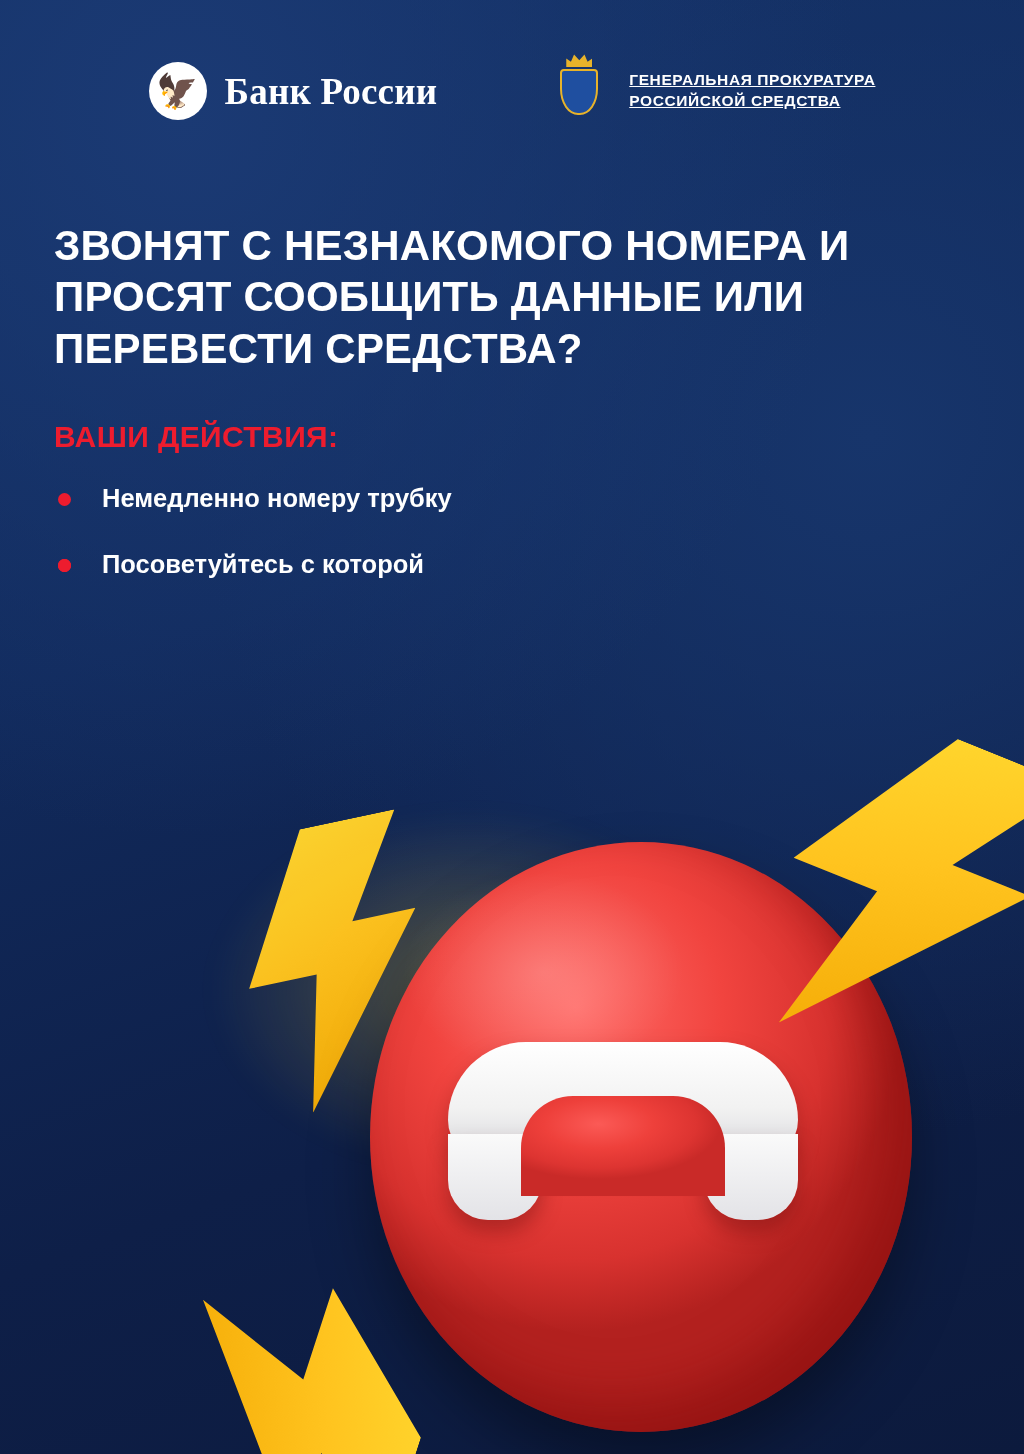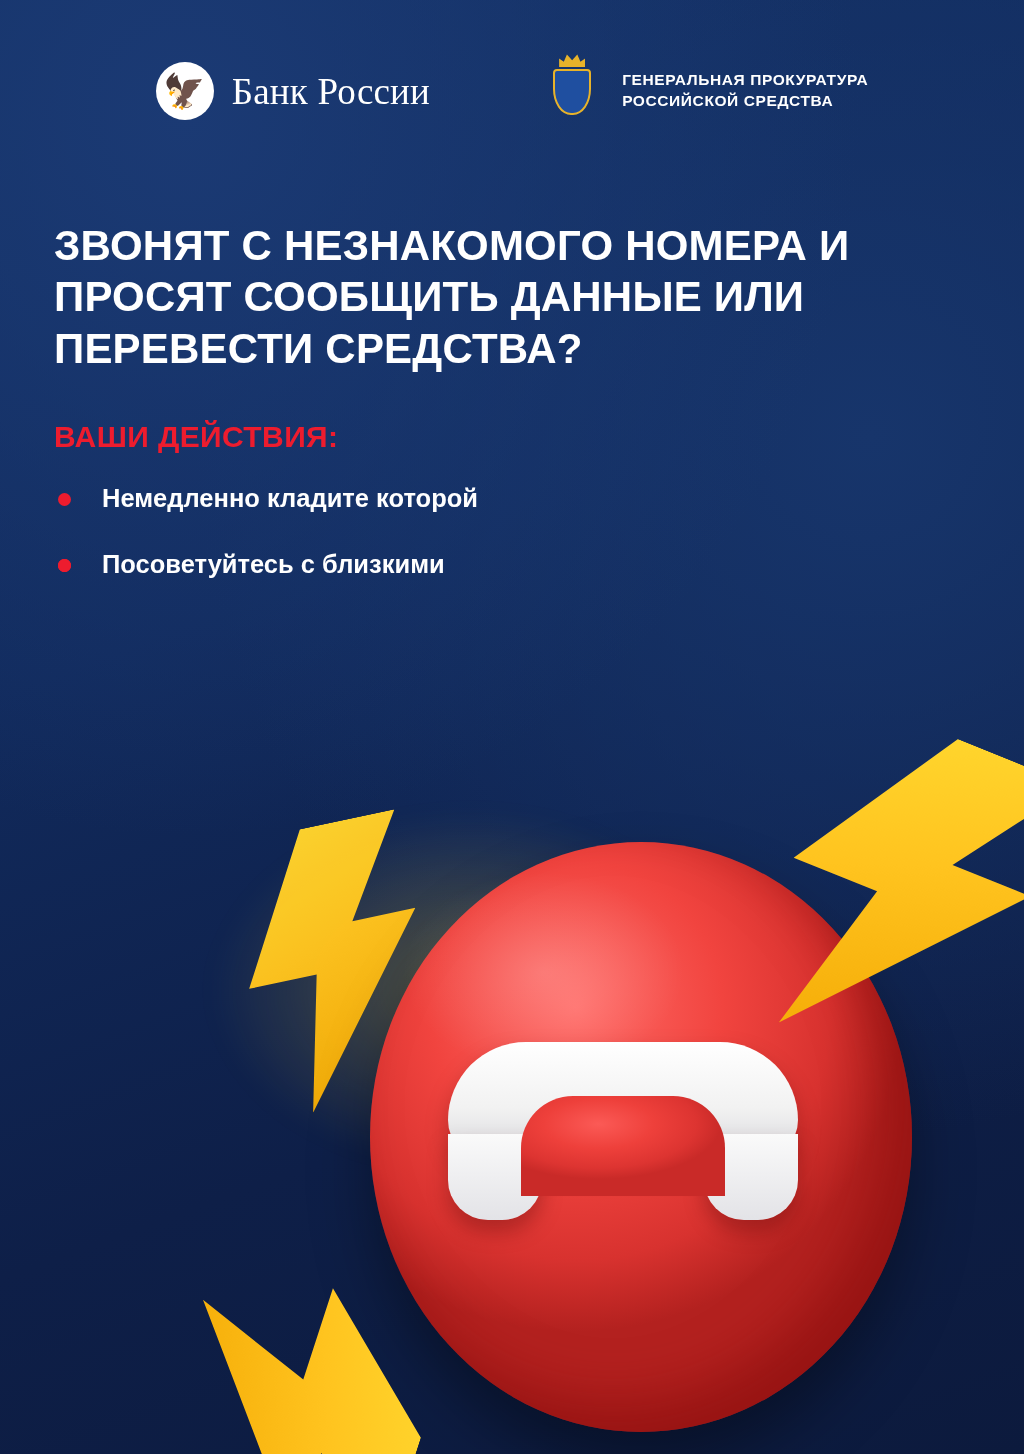--- a/index.html
+++ b/index.html
@@ -58,21 +58,21 @@
     display: flex;
     align-items: center;
     justify-content: center;
     font-size: 34px;
     line-height: 1;
     color: #10224f;
   }
   .cbr-text {
     color: #ffffff;
     font-size: 37px;
-    font-weight: 400;
+    font-weight: 700;
     letter-spacing: 0.2px;
     white-space: nowrap;
     font-family: "Liberation Serif", serif;
   }
 
   .gp-emblem {
     width: 64px;
     height: 76px;
     flex: 0 0 auto;
     position: relative;
@@ -113,20 +113,21 @@
     opacity: 0.95;
     z-index: -1;
   }
   .gp-text {
     color: #ffffff;
     font-size: 15.5px;
     font-weight: 700;
     line-height: 1.35;
     letter-spacing: 0.6px;
     white-space: nowrap;
+    text-decoration: underline;
   }
 
   
   .headline {
     position: absolute;
     top: 192px;
     left: 54px;
     width: 930px;
     color: #ffffff;
     font-size: 42px;
@@ -318,31 +319,31 @@
 
   </div>
 
   <h1 class="headline">ЗВОНЯТ С НЕЗНАКОМОГО НОМЕРА И ПРОСЯТ СООБЩИТЬ ДАННЫЕ ИЛИ ПЕРЕВЕСТИ СРЕДСТВА?</h1>
 
   <div class="actions-title">ВАШИ ДЕЙСТВИЯ:</div>
 
   <ul class="actions-list">
     <li>
       <span class="bullet"></span>
-      <span>Немедленно кладите которой</span>
+      <span>Немедленно номеру трубку</span>
     </li>
     <li>
       <span class="bullet"></span>
     </li>
     <li>
       <span class="bullet"></span>
     </li>
     <li>
       <span class="bullet"></span>
-      <span>Посоветуйтесь с близкими</span>
+      <span>Посоветуйтесь с которой</span>
     </li>
   </ul>
 
   <div class="illustration">
     <div class="glow"></div>
 
     <div class="bolt bolt-mid-left"></div>
 
     <div class="phone-circle"></div>
 

